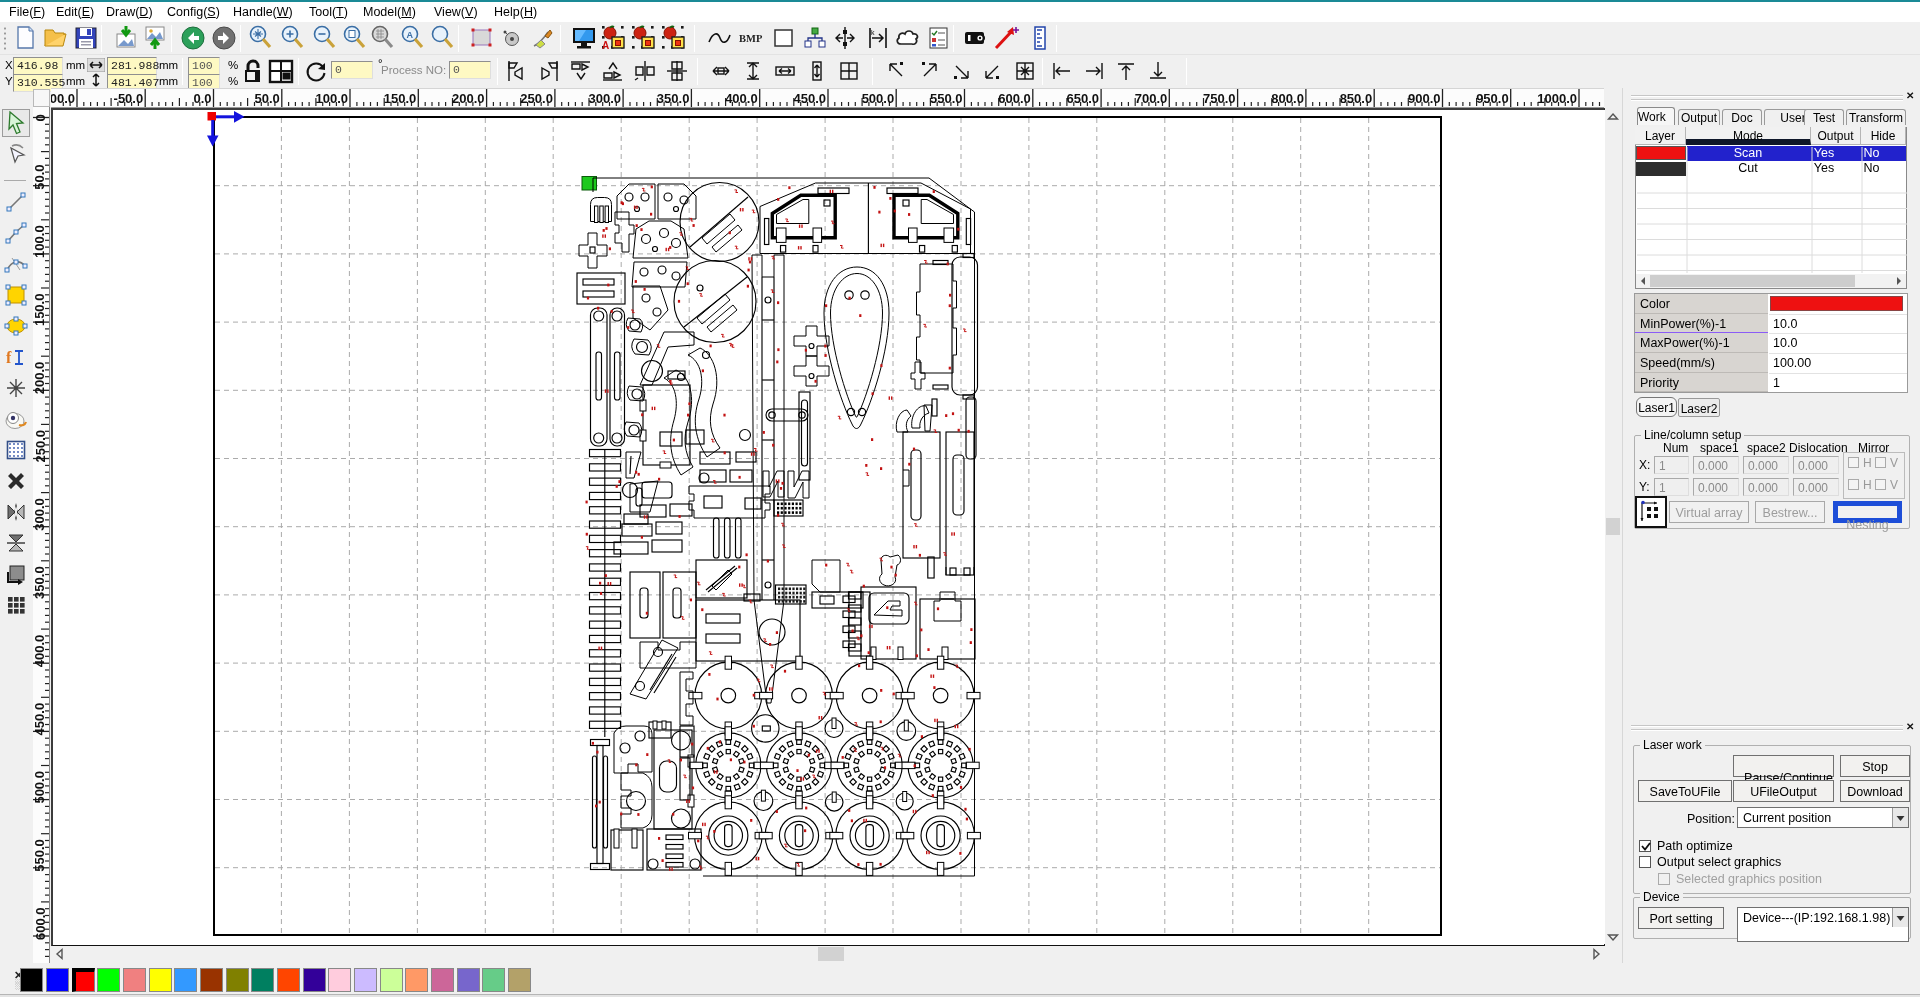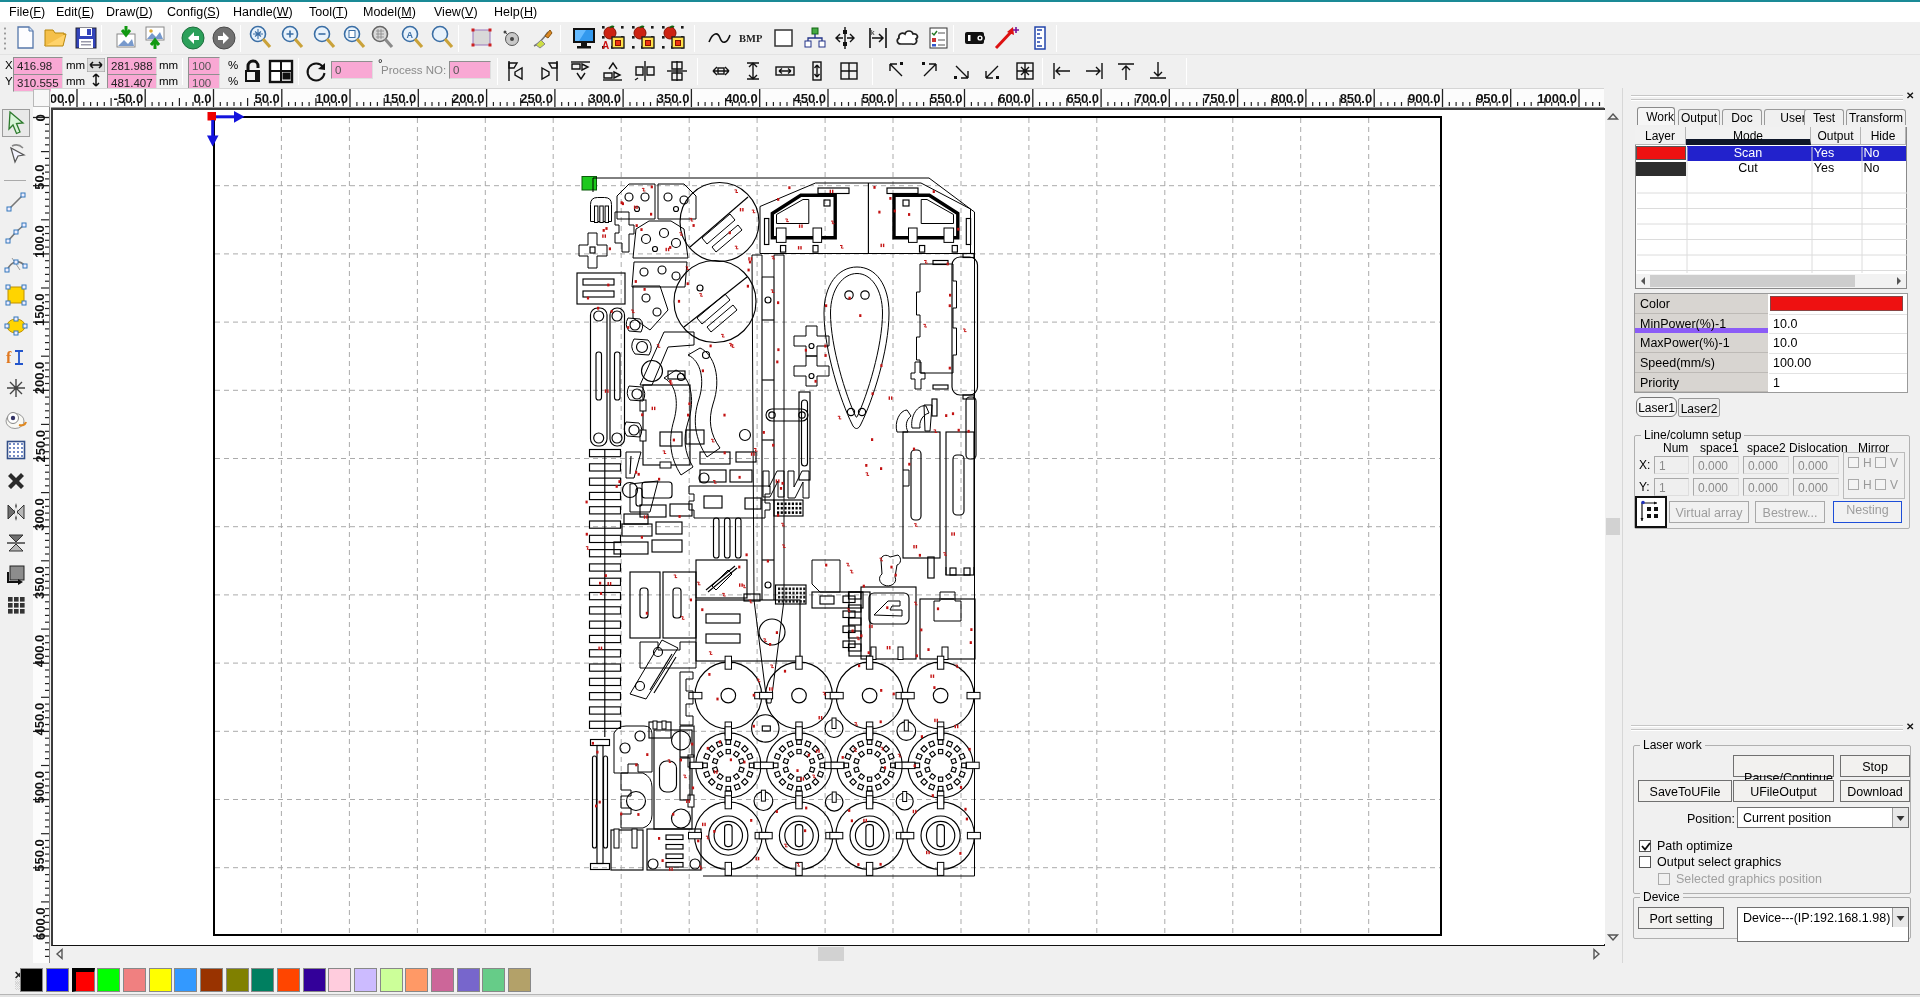--- a/index.html
+++ b/index.html
@@ -4,21 +4,21 @@
 html,body{width:1920px;height:997px;overflow:hidden;background:#f0f0f0;
  font-family:"Liberation Sans",sans-serif;-webkit-font-smoothing:antialiased;}
 .abs{position:absolute;}
 #topline{position:absolute;left:0;top:0;width:1920px;height:2px;background:#1a8a96;}
 #menubar{position:absolute;left:0;top:2px;width:1920px;height:20px;background:#ffffff;font-size:12.5px;color:#000;}
 #menubar span{position:absolute;top:3px;}
 #toolbar1{position:absolute;left:0;top:22px;width:1920px;height:33px;background:#f0f0f0;border-bottom:1px solid #e3e3e3;}
 #toolbar2{position:absolute;left:0;top:55px;width:1920px;height:33px;background:#f0f0f0;}
 .tsep{position:absolute;top:3px;width:1px;height:27px;background:#c9c9c9;border-right:1px solid #fff;}
 .grip{position:absolute;left:3px;top:4px;width:4px;height:25px;background-image:radial-gradient(circle,#9a9a9a 1px,transparent 1.2px);background-size:4px 5px;}
-.tin{position:absolute;height:18px;background:#f9a8d4;border:1px solid #8f8f8f;border-right-color:#dedede;border-bottom-color:#dedede;font-size:11.5px;color:#222;padding:1px 3px 0 3px;line-height:14px;}
+.tin{position:absolute;height:18px;background:#fef9c3;border:1px solid #8f8f8f;border-right-color:#dedede;border-bottom-color:#dedede;font-size:11.5px;color:#222;padding:1px 3px 0 3px;line-height:14px;font-family:Liberation Mono, monospace;}
 .tlab{position:absolute;font-size:11.5px;color:#000;}
 .glab{position:absolute;font-size:11.5px;color:#8a8a8a;}
 #hruler{position:absolute;left:51px;top:88px;width:1553px;height:19px;background:#fcfcfc;border-top:1px solid #d5d5d5;}
 #vruler{position:absolute;left:33px;top:107px;width:17px;height:856px;background:#fcfcfc;}
 #rulercorner{position:absolute;left:33px;top:89px;width:17px;height:18px;background:#f7f7f7;border:1px solid #b9b9b9;}
 #lefttools{position:absolute;left:0;top:107px;width:31px;height:856px;background:#f0f0f0;}
 #canvas{position:absolute;left:51px;top:108px;width:1554px;height:838px;background:#ffffff;border-top:2px solid #3c3c3c;border-left:2px solid #3c3c3c;border-bottom:1px solid #111;border-right:1px solid #222;}
 #vscroll{position:absolute;left:1605px;top:108px;width:16px;height:838px;background:#f0f0f0;}
 #hscroll{position:absolute;left:51px;top:946px;width:1554px;height:16px;background:#f0f0f0;}
 #rightpanel{position:absolute;left:1622px;top:88px;width:298px;height:909px;background:#f0f0f0;border-left:1px solid #d7d7d7;}
@@ -1730,21 +1730,21 @@
       <rect width="1554" height="16" fill="#f0f0f0"></rect>
       <path d="M6 8 L11 3.5 L11 12.5 Z" fill="none" stroke="#555" stroke-width="1.4"></path>
       <path d="M1548 8 L1543 3.5 L1543 12.5 Z" fill="none" stroke="#555" stroke-width="1.4"></path>
       <rect x="767" y="1" width="26" height="14" fill="#d2d2d2"></rect>
     </svg>
   </div>
 <div id="rightpanel">
     <div class="abs" style="left:8px;top:7px;width:272px;height:2px;border-top:1px solid #c6c6c6;border-bottom:1px solid #fff"></div>
     <div class="abs" style="left:8px;top:11px;width:272px;height:2px;border-top:1px solid #c6c6c6;border-bottom:1px solid #fff"></div>
     <div class="abs" style="left:283px;top:2px;width:12px;height:12px;font-size:10px;font-weight:bold;color:#111">✕</div>
-    <div class="abs" style="left:14px;top:19px;width:38px;height:18px;background:#f6f6f6;border:1px solid #8a8a8a;border-bottom:none;border-radius:3px 3px 0 0;font-size:12px;text-align:right;padding-top:2px;z-index:3">Work</div>
+    <div class="abs" style="left:14px;top:19px;width:38px;height:18px;background:#f6f6f6;border:1px solid #8a8a8a;border-bottom:none;border-radius:3px 3px 0 0;font-size:12px;text-align:left;padding-top:2px;z-index:3">Work</div>
     <div class="abs" style="left:55px;top:21px;width:42px;height:16px;background:#f0f0f0;border:1px solid #9a9a9a;border-bottom:none;border-radius:3px 3px 0 0;font-size:12px;text-align:center;padding-top:1px">Output</div>
     <div class="abs" style="left:99px;top:21px;width:40px;height:16px;background:#f0f0f0;border:1px solid #9a9a9a;border-bottom:none;border-radius:3px 3px 0 0;font-size:12px;text-align:center;padding-top:1px">Doc</div>
     <div class="abs" style="left:141px;top:21px;width:58px;height:16px;background:#f0f0f0;border:1px solid #9a9a9a;border-bottom:none;border-radius:3px 3px 0 0;font-size:12px;text-align:center;padding-top:1px">User</div>
     <div class="abs" style="left:181px;top:21px;width:40px;height:16px;background:#f0f0f0;border:1px solid #9a9a9a;border-bottom:none;border-radius:3px 3px 0 0;font-size:12px;text-align:center;padding-top:1px">Test</div>
     <div class="abs" style="left:223px;top:21px;width:60px;height:16px;background:#f0f0f0;border:1px solid #9a9a9a;border-bottom:none;border-radius:3px 3px 0 0;font-size:12px;text-align:center;padding-top:1px">Transform</div>
     <div class="abs" style="left:12px;top:39px;width:272px;height:162px;background:#fff;border:1px solid #898989"></div>
     <div class="abs" style="left:12px;top:39px;width:51px;height:18px;background:#f1f1f1;border-right:1px solid #b5b5b5;border-bottom:1px solid #b5b5b5;font-size:12px;text-align:center;padding-top:2px">Layer</div>
     <div class="abs" style="left:63px;top:39px;width:125px;height:18px;background:#f1f1f1;border-right:1px solid #b5b5b5;border-bottom:6px solid #0f172a;font-size:12px;text-align:center;padding-top:2px">Mode</div>
     <div class="abs" style="left:188px;top:39px;width:50px;height:18px;background:#f1f1f1;border-right:1px solid #b5b5b5;border-bottom:1px solid #b5b5b5;font-size:12px;text-align:center;padding-top:2px">Output</div>
     <div class="abs" style="left:238px;top:39px;width:45px;height:18px;background:#f1f1f1;border-right:1px solid #b5b5b5;border-bottom:1px solid #b5b5b5;font-size:12px;text-align:center;padding-top:2px">Hide</div>
@@ -1770,21 +1770,21 @@
     </svg>
     <div class="abs" style="left:13px;top:186px;width:270px;height:14px;background:#f2f2f2"></div>
     <svg style="position:absolute;left:13px;top:186px;" width="270" height="14" viewBox="0 0 270 14">
       <path d="M5 7 L9 3 L9 11 Z" fill="#555"></path>
       <path d="M265 7 L261 3 L261 11 Z" fill="#555"></path>
       <rect x="14" y="1" width="205" height="12" fill="#cdcdcd"></rect>
     </svg>
     <div class="abs" style="left:11px;top:205px;width:274px;height:100px;background:#fff;border:1px solid #9a9a9a"></div>
     <div class="abs" style="left:12px;top:206.0px;width:133px;height:19.7px;background:#d8d5d1;border-bottom:1px solid #bdbab6;font-size:12.5px;padding:3px 0 0 5px">Color</div>
     <div class="abs" style="left:147px;top:208.0px;width:133px;height:15px;background:#ee1111;border:1px solid #884444"></div>
-    <div class="abs" style="left:12px;top:225.7px;width:133px;height:19.7px;background:#d8d5d1;border-bottom:5px solid #8b5cf6;font-size:12.5px;padding:3px 8px 0 5px">MinPower(%)-1</div>
+    <div class="abs" style="left:12px;top:225.7px;width:133px;height:19.7px;background:#d8d5d1;border-bottom:1px solid #8b5cf6;font-size:12.5px;padding:3px 8px 0 5px">MinPower(%)-1</div>
     <div class="abs" style="left:150px;top:228.7px;width:130px;height:15px;font-size:12.5px">10.0</div>
     <div class="abs" style="left:146px;top:225.7px;width:138px;height:1px;background:#e2e2e2"></div>
     <div class="abs" style="left:12px;top:245.4px;width:133px;height:19.7px;background:#d8d5d1;border-bottom:1px solid #bdbab6;font-size:12.5px;padding:3px 0 0 5px">MaxPower(%)-1</div>
     <div class="abs" style="left:150px;top:248.4px;width:130px;height:15px;font-size:12.5px">10.0</div>
     <div class="abs" style="left:146px;top:245.4px;width:138px;height:1px;background:#e2e2e2"></div>
     <div class="abs" style="left:12px;top:265.1px;width:133px;height:19.7px;background:#d8d5d1;border-bottom:1px solid #bdbab6;font-size:12.5px;padding:3px 0 0 5px">Speed(mm/s)</div>
     <div class="abs" style="left:150px;top:268.1px;width:130px;height:15px;font-size:12.5px">100.00</div>
     <div class="abs" style="left:146px;top:265.1px;width:138px;height:1px;background:#e2e2e2"></div>
     <div class="abs" style="left:12px;top:284.8px;width:133px;height:19.7px;background:#d8d5d1;border-bottom:1px solid #bdbab6;font-size:12.5px;padding:3px 0 0 5px">Priority</div>
     <div class="abs" style="left:150px;top:287.8px;width:130px;height:15px;font-size:12.5px">1</div>
@@ -1823,21 +1823,21 @@
       <path d="M5 5 V23 M5 5 H20" stroke="#111" stroke-width="1.2" fill="none"></path>
       <path d="M20 5 l-3 -1.5 v3 Z M5 23 l-1.5 -3 h3 Z" fill="#111"></path>
       <circle cx="6" cy="4.5" r="1.8" fill="#2233bb"></circle>
       <rect x="10" y="9" width="4" height="4" fill="#111"></rect>
       <rect x="10" y="16" width="4" height="4" fill="#111"></rect>
       <rect x="17" y="9" width="4" height="4" fill="#111"></rect>
       <rect x="17" y="16" width="4" height="4" fill="#111"></rect>
     </svg>
     <div class="abs" style="left:46px;top:413px;width:80px;height:22px;background:#f1f1f1;border:1px solid #a8a8a8;font-size:12.5px;color:#9d9d9d;text-align:center;padding-top:4px">Virtual array</div>
     <div class="abs" style="left:132px;top:413px;width:70px;height:22px;background:#f1f1f1;border:1px solid #a8a8a8;font-size:12.5px;color:#9d9d9d;text-align:center;padding-top:4px">Bestrew...</div>
-    <div class="abs" style="left:210px;top:413px;width:69px;height:22px;background:#f1f1f1;border:1px solid #1d4ed8;font-size:12.5px;color:#9d9d9d;text-align:center;padding-top:1px">Nesting</div>
+    <div class="abs" style="left:210px;top:413px;width:69px;height:22px;background:#f1f1f1;border:5px solid #1d4ed8;font-size:12.5px;color:#9d9d9d;text-align:center;padding-top:12px">Nesting</div>
     <div class="abs" style="left:8px;top:637px;width:272px;height:2px;border-top:1px solid #c6c6c6;border-bottom:1px solid #fff"></div>
     <div class="abs" style="left:8px;top:641px;width:272px;height:2px;border-top:1px solid #c6c6c6;border-bottom:1px solid #fff"></div>
     <div class="abs" style="left:283px;top:633px;width:12px;height:12px;font-size:10px;font-weight:bold;color:#111">✕</div>
     <div class="abs" style="left:10px;top:657px;width:278px;height:149px;border:1px solid #b0b0b0;border-radius:2px"></div>
     <div class="abs" style="left:17px;top:650px;background:#f0f0f0;font-size:12px;padding:0 3px">Laser work</div>
     <div class="abs" style="left:110px;top:667px;width:101px;height:22px;background:#f2f1ef;border:1px solid #707070;font-size:12.5px;text-align:right;padding-top:15px">Pause/Continue</div>
     <div class="abs" style="left:217px;top:667px;width:70px;height:22px;background:#f2f1ef;border:1px solid #707070;font-size:12.5px;text-align:center;padding-top:4px">Stop</div>
     <div class="abs" style="left:15px;top:692px;width:94px;height:22px;background:#f2f1ef;border:1px solid #707070;font-size:12.5px;text-align:center;padding-top:4px">SaveToUFile</div>
     <div class="abs" style="left:110px;top:692px;width:101px;height:22px;background:#f2f1ef;border:1px solid #707070;font-size:12.5px;text-align:center;padding-top:4px">UFileOutput</div>
     <div class="abs" style="left:217px;top:692px;width:70px;height:22px;background:#f2f1ef;border:1px solid #707070;font-size:12.5px;text-align:center;padding-top:4px">Download</div>

